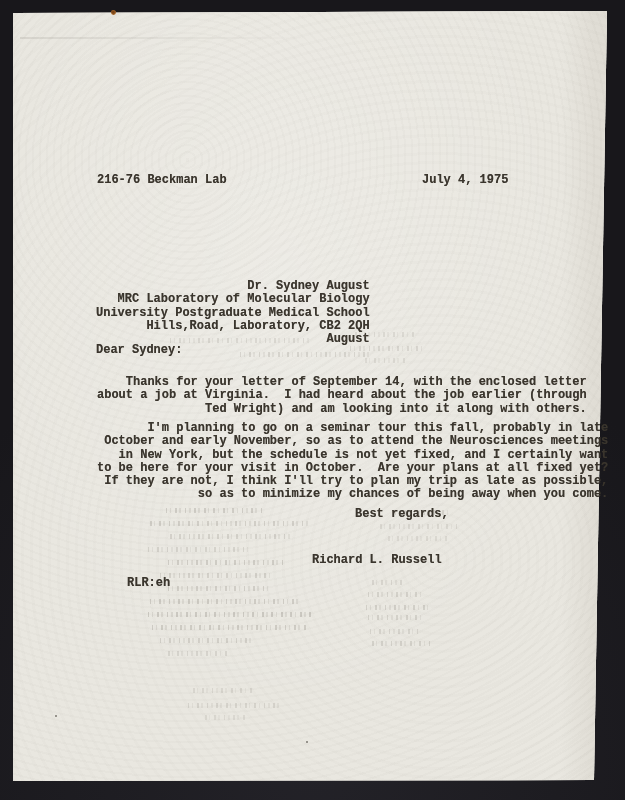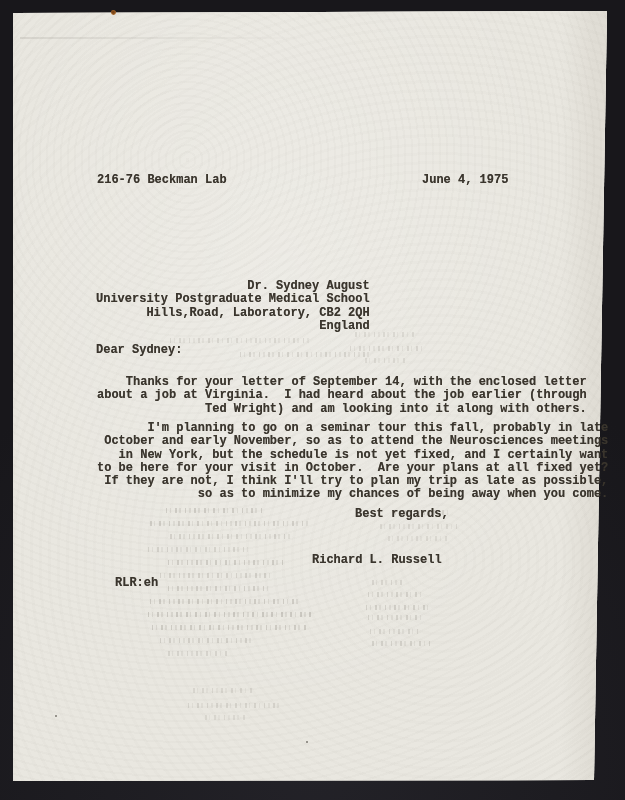--- a/index.html
+++ b/index.html
@@ -70,35 +70,35 @@
 <div class="canvas">
 
   <div class="paper"></div>
   <div class="paper-grain"></div>
 
   <div class="speck" style="left:111px;top:10px;"></div>
   <div class="streak" style="left:20px;top:37px;width:290px;opacity:0.5;"></div>
 
   <div class="typed" style="left:97px;top:174px;">216-76 Beckman Lab</div>
 
-  <div class="typed" style="left:422px;top:174px;">June 4, 1975</div>
+  <div class="typed" style="left:422px;top:174px;">July 4, 1975</div>
 
-  <div class="typed" style="left:96px;top:280px;"><div class="tline">Dr. Sydney August</div><div class="tline">University Postgraduate Medical School</div><div class="tline">Hills,Road, Laboratory, CB2 2QH</div><div class="tline">England</div></div>
+  <div class="typed" style="left:96px;top:280px;"><div class="tline">Dr. Sydney August</div><div class="tline">MRC Laboratory of Molecular Biology</div><div class="tline">University Postgraduate Medical School</div><div class="tline">Hills,Road, Laboratory, CB2 2QH</div><div class="tline">August</div></div>
 
   <div class="typed" style="left:96px;top:344px;">Dear Sydney:</div>
 
   <div class="typed" style="left:97px;top:376px;"><div class="tline">    Thanks for your letter of September 14, with the enclosed letter</div><div class="tline">about a job at Virginia.  I had heard about the job earlier (through</div><div class="tline">Ted Wright) and am looking into it along with others.</div></div>
 
   <div class="typed" style="left:97px;top:422px;"><div class="tline">    I'm planning to go on a seminar tour this fall, probably in late</div><div class="tline">October and early November, so as to attend the Neurosciences meetings</div><div class="tline">in New York, but the schedule is not yet fixed, and I certainly want</div><div class="tline">to be here for your visit in October.  Are your plans at all fixed yet?</div><div class="tline">If they are not, I think I'll try to plan my trip as late as possible,</div><div class="tline">so as to minimize my chances of being away when you come.</div></div>
 
   <div class="typed" style="left:315px;top:508px;padding-left:40px;">Best regards,</div>
 
   <div class="typed" style="left:312px;top:554px;">Richard L. Russell</div>
 
-  <div class="typed" style="left:83px;top:577px;padding-left:32px;">RLR:eh</div>
+  <div class="typed" style="left:95px;top:577px;padding-left:32px;">RLR:eh</div>
 
   <div class="sm" style="left:170px;top:338px;width:140px;opacity:0.30;"></div>
   <div class="sm" style="left:240px;top:352px;width:130px;opacity:0.35;"></div>
   <div class="sm" style="left:355px;top:332px;width:60px;opacity:0.28;"></div>
   <div class="sm" style="left:350px;top:346px;width:75px;opacity:0.32;"></div>
   <div class="sm" style="left:365px;top:358px;width:40px;opacity:0.26;"></div>
 
   <div class="sm" style="left:166px;top:508px;width:96px;opacity:0.45;"></div>
   <div class="sm" style="left:150px;top:521px;width:160px;opacity:0.42;"></div>
   <div class="sm" style="left:170px;top:534px;width:120px;opacity:0.38;"></div>

